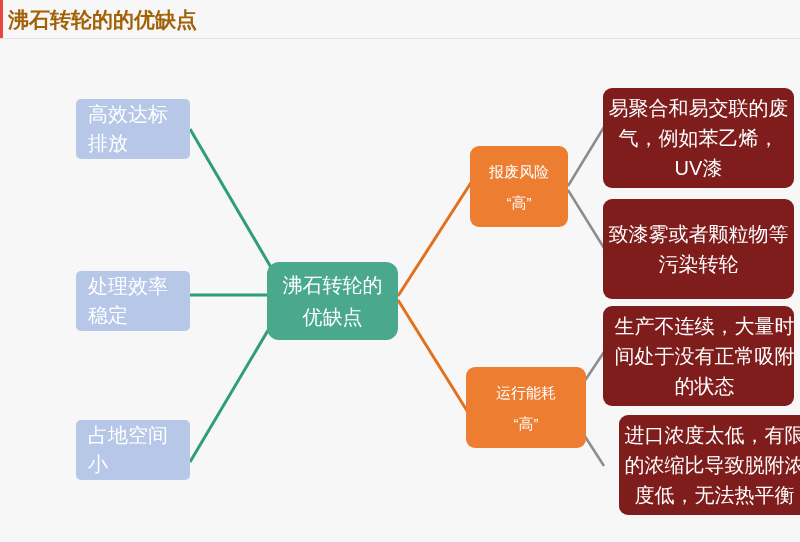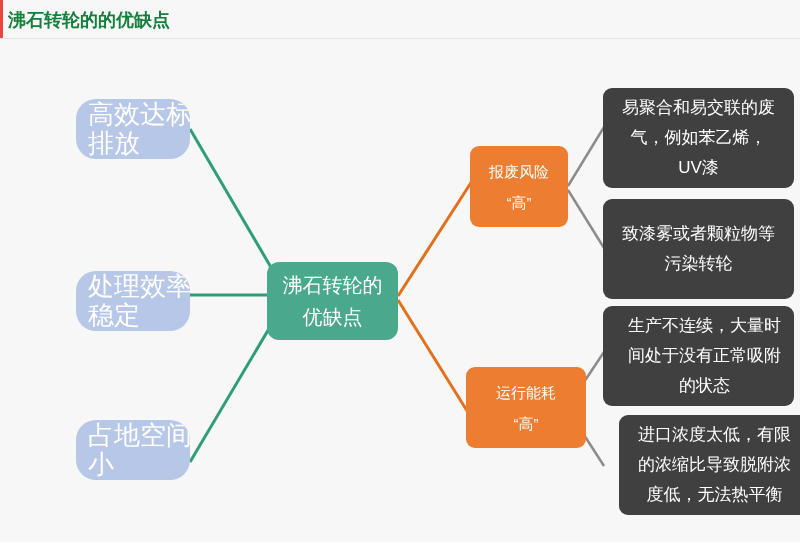--- a/index.html
+++ b/index.html
@@ -35,23 +35,23 @@
     position: absolute;
     left: 0; top: 0;
     width: 3px;
     height: 38px;
     background: #e8473f;
   }
   .title-text {
     position: absolute;
     left: 8px;
     top: 6px;
-    font-size: 18px;
+    font-size: 21px;
     font-weight: bold;
-    color: #15803d;
+    color: #a16207;
     letter-spacing: 0px;
     line-height: 28px;
     white-space: nowrap;
   }
 
   
   .connectors {
     position: absolute;
     left: 0; top: 0;
     width: 800px;
@@ -70,23 +70,23 @@
     overflow: hidden;
   }
   .node .line {
     display: block;
     white-space: nowrap;
   }
 
   
   .node-left {
     background: #b7c7e8;
-    border-radius: 20px;
+    border-radius: 5px;
     padding: 8px 12px;
-    font-size: 26px;
+    font-size: 20px;
     line-height: 29px;
     text-align: left;
     align-items: flex-start;
   }
 
   
   .node-center {
     background: #4aa98c;
     border-radius: 12px;
     font-size: 20px;
@@ -100,24 +100,24 @@
     background: #ed7d31;
     border-radius: 9px;
     font-size: 15px;
     line-height: 31px;
     text-align: center;
     align-items: center;
   }
 
   
   .node-gray {
-    background: #404040;
+    background: #7f1d1d;
     border-radius: 9px;
     padding: 0 8px;
-    font-size: 17px;
+    font-size: 20px;
     line-height: 30px;
     text-align: center;
     align-items: center;
   }
 </style>
 </head>
 <body>
 
 <div id="canvas">
 

